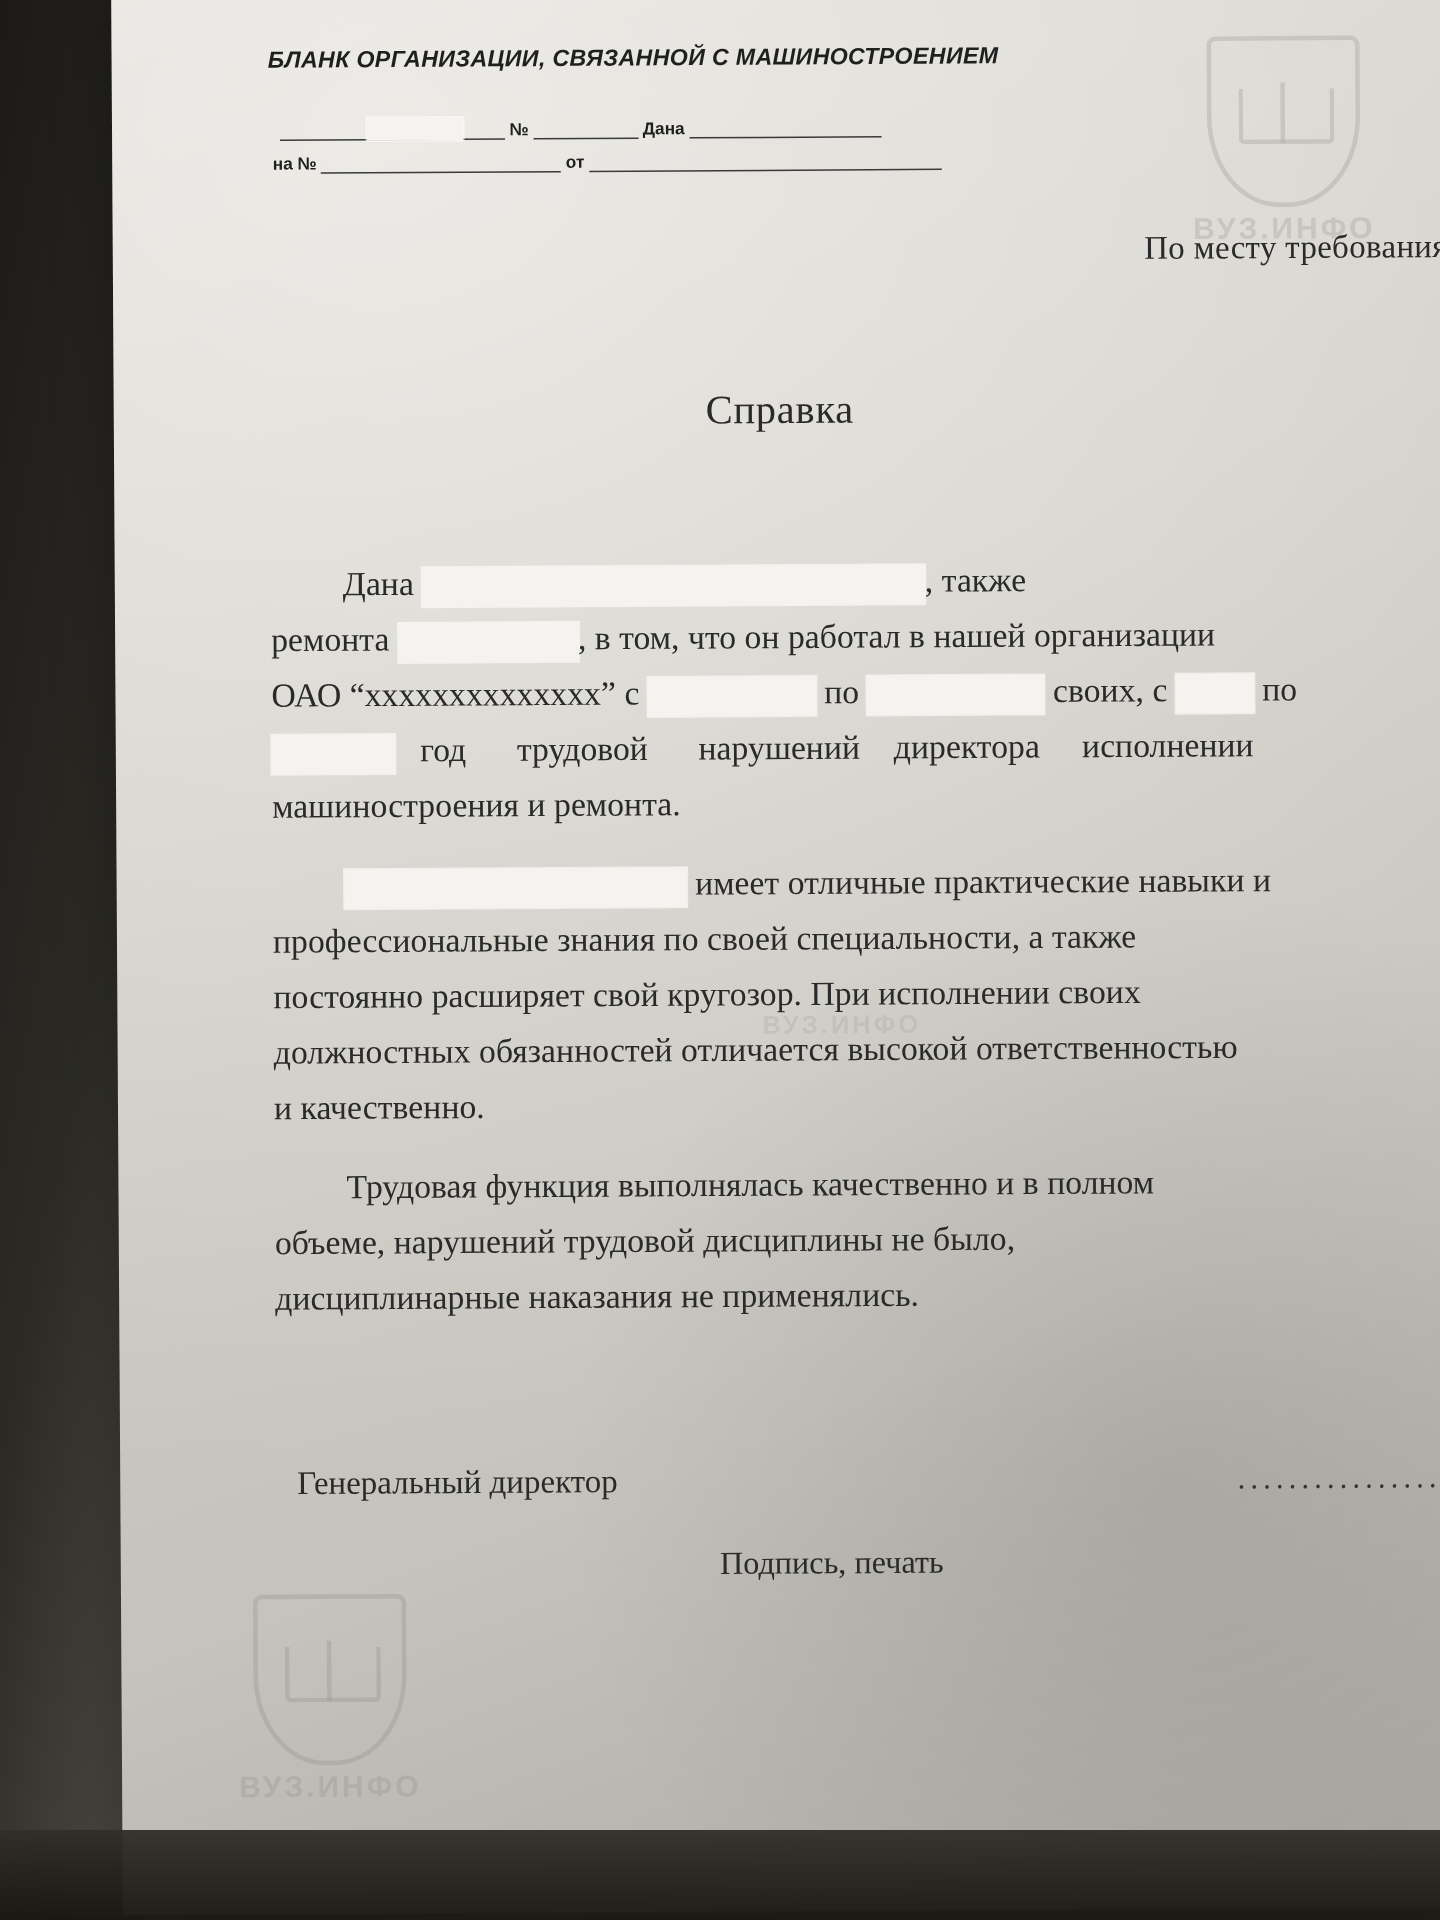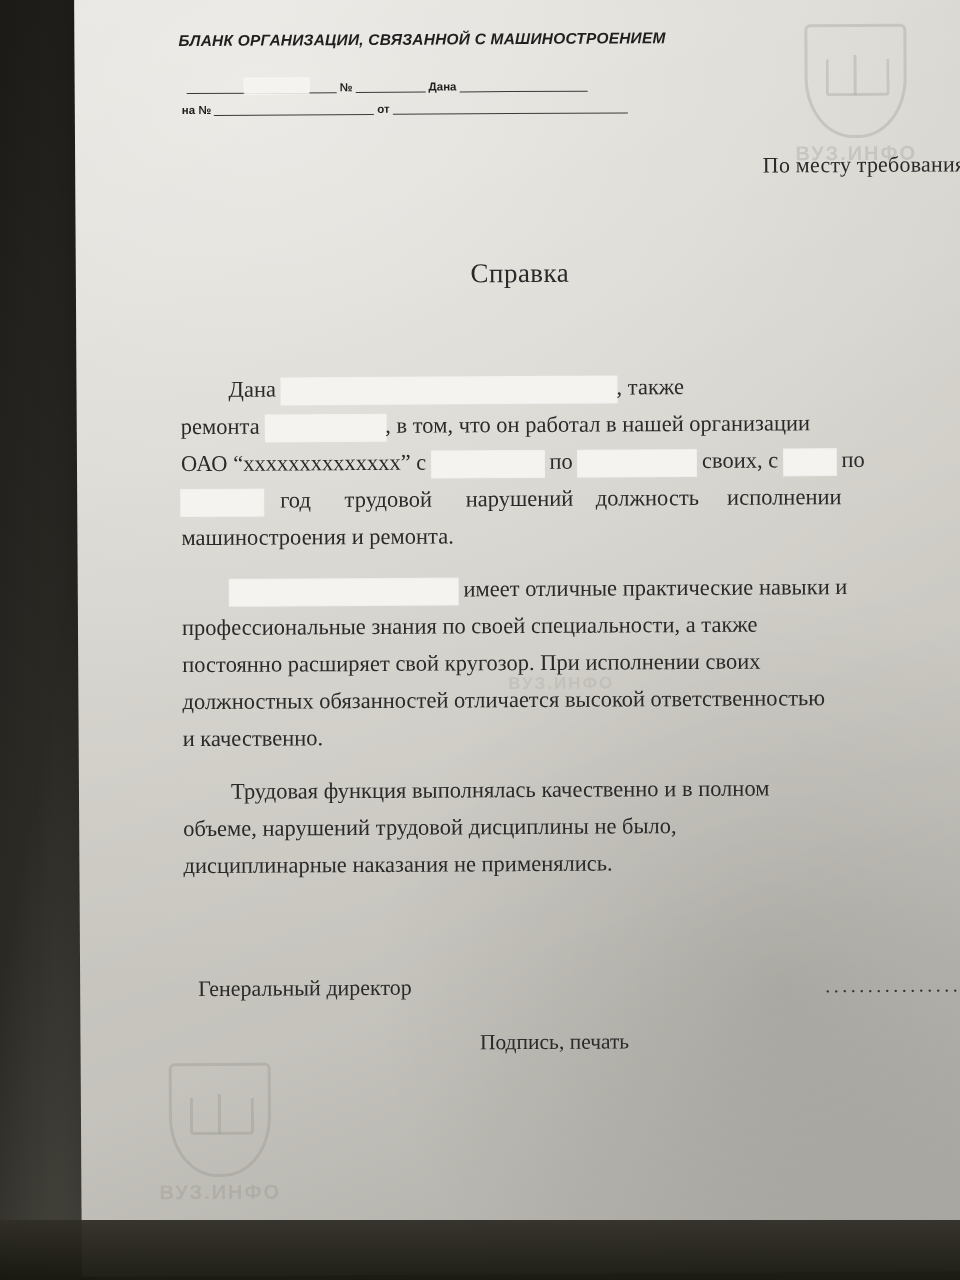--- a/index.html
+++ b/index.html
@@ -266,21 +266,21 @@
           <span>по</span>
           <span class="redacted" style="width:118px;height:26px;"></span>
           <span>своих, с</span>
           <span class="redacted" style="width:52px;height:26px;"></span>
           <span>по</span>
           <br>
           <span class="redacted" style="width:82px;height:26px;"></span>
           &nbsp;&nbsp;<span>год</span>
           &nbsp;&nbsp;&nbsp;&nbsp;&nbsp;<span>трудовой</span>
           &nbsp;&nbsp;&nbsp;&nbsp;&nbsp;<span>нарушений</span>
-          &nbsp;&nbsp;&nbsp;<span>должность</span>
+          &nbsp;&nbsp;&nbsp;<span>директора</span>
           &nbsp;&nbsp;&nbsp;&nbsp;<span>исполнении</span>
           <br>
           <span>машиностроения и ремонта.</span>
         </div>
 
         <div class="para">
           <span class="ind"></span><span class="redacted" style="width:228px;height:26px;"></span>
           <span>имеет отличные практические навыки и</span>
           <br>
           <span>профессиональные знания по своей специальности, а также</span>

